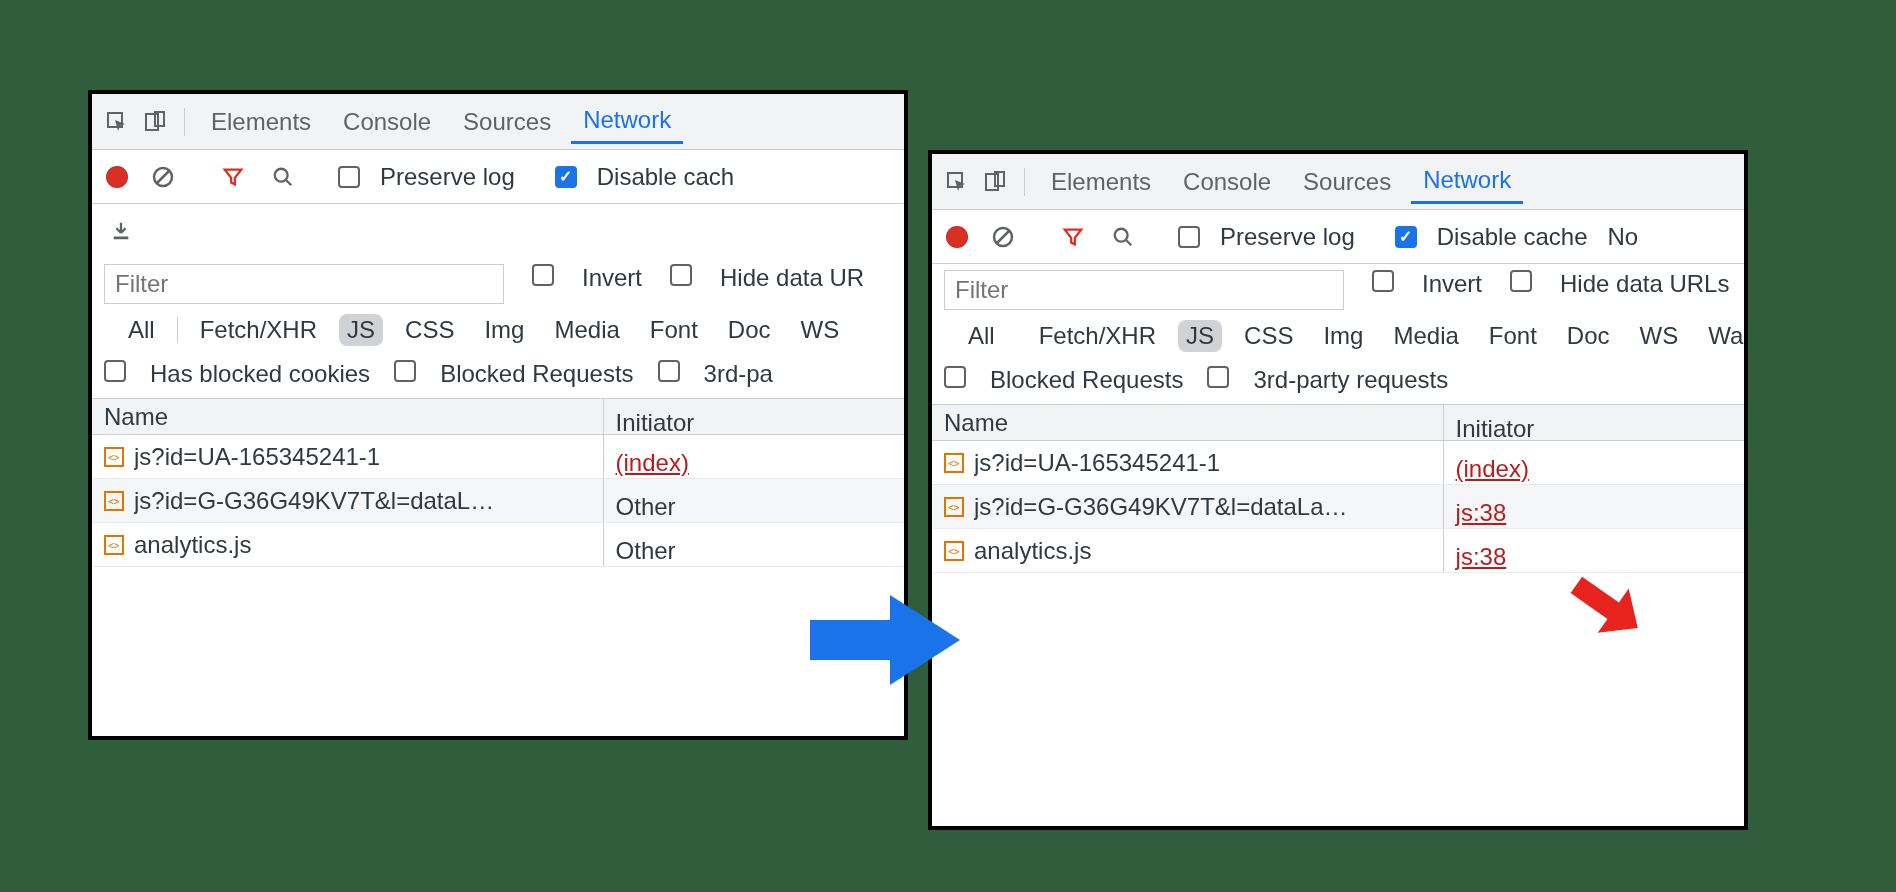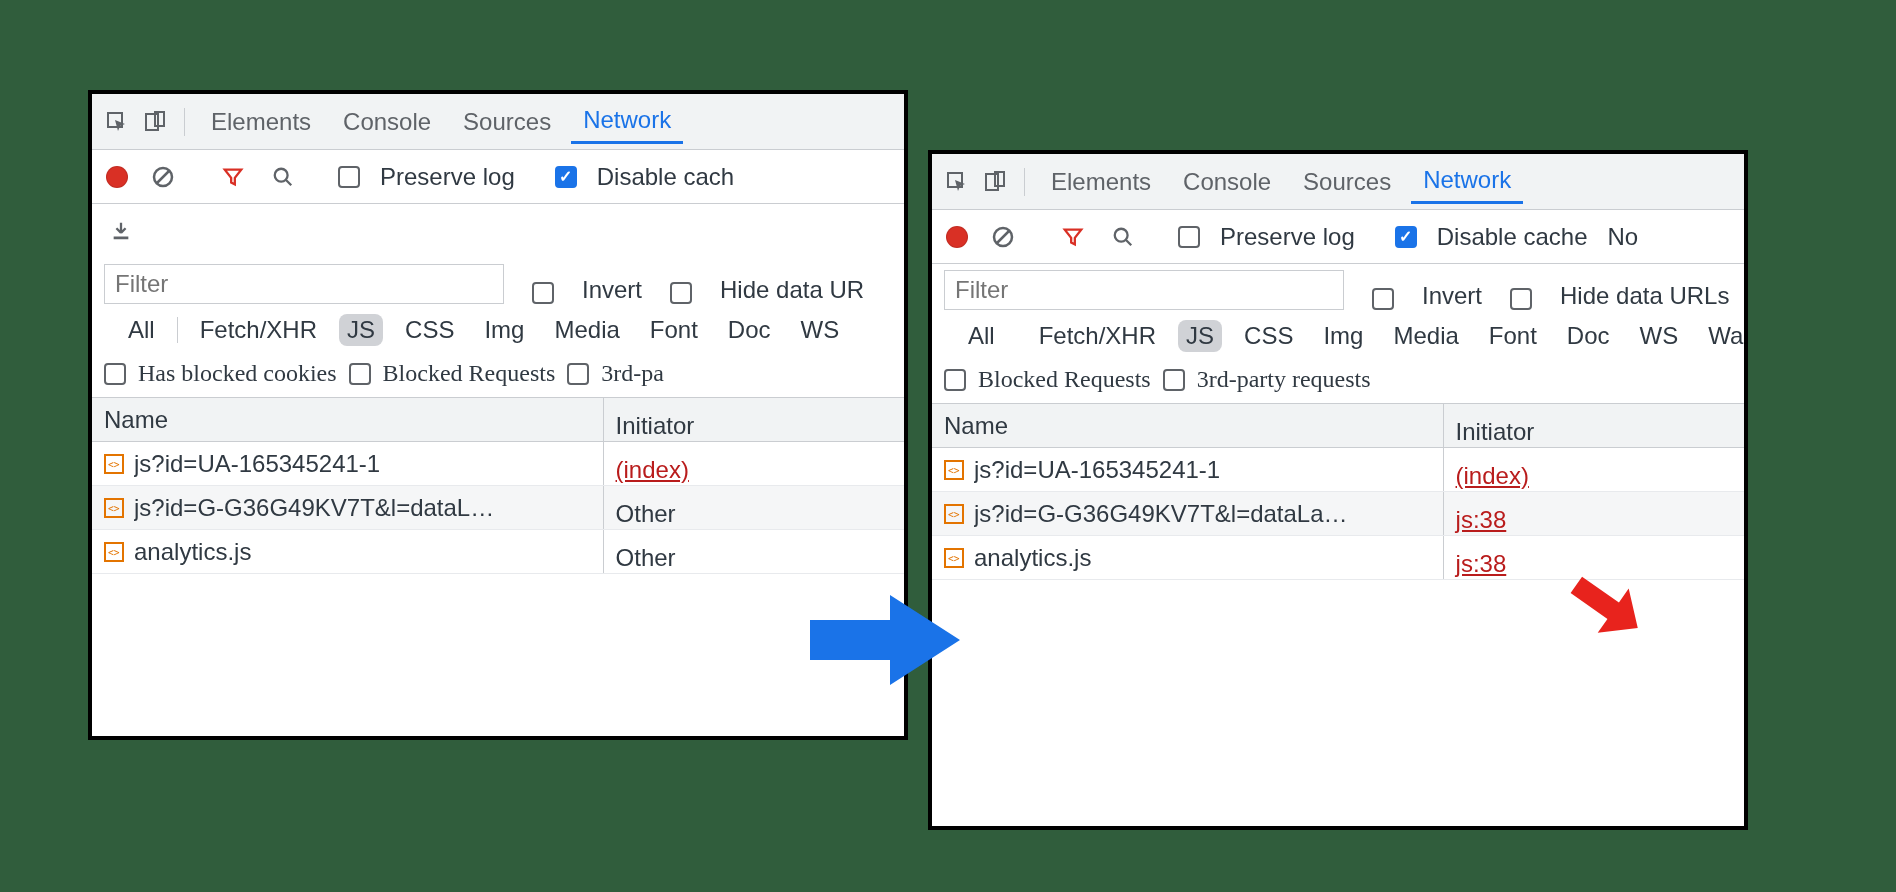--- a/index.html
+++ b/index.html
@@ -69,21 +69,21 @@
     border: 2px solid #5f6368;
     border-radius: 4px;
     display: inline-flex; align-items: center; justify-content: center;
     background: #fff;
   }
   .cbx.checked { background: #1a73e8; border-color: #1a73e8; color: #fff; font-weight: bold; }
   .cbx.checked::after { content: "✓"; font-size: 16px; }
   .label { color: #303942; }
 
   .filter-row {
-    display: flex; align-items: flex-end; gap: 28px;
+    display: flex; align-items: flex-start; gap: 28px;
     padding: 6px 12px;
     white-space: nowrap;
     overflow: hidden;
   }
   .filter-input {
     width: 400px; height: 40px;
     border: 1px solid #cacdd1;
     padding: 4px 10px;
     font-size: 24px;
     color: #80868b;
@@ -98,33 +98,32 @@
   .type-chip {
     padding: 2px 8px;
     border-radius: 8px;
     color: #303942;
     cursor: pointer;
   }
   .type-chip.selected { background: #d0d2d6; }
   .type-sep { width: 1px; height: 26px; background: #cacdd1; }
 
   .check-row {
-    display: flex; align-items: center; gap: 12px;
+    display: flex; gap: 24px;
     padding: 6px 12px 10px 12px;
     border-bottom: 1px solid #cacdd1;
     white-space: nowrap;
     overflow: hidden;
-    font-family: Liberation Serif, serif;
   }
 
   .table { display: flex; flex-direction: column; }
   .thead {
     display: flex; background: #f1f3f4;
     border-bottom: 1px solid #cacdd1;
-    height: 44px; align-items: center;
+    height: 36px; align-items: center;
   }
   .col-name { flex: 0 0 63%; padding: 0 12px; border-right: 1px solid #cacdd1; height: 100%; display: flex; align-items: center; overflow:hidden; text-overflow:ellipsis; white-space:nowrap;}
   .col-init { flex: 1; padding: 0 12px; height: 100%; display: flex; align-items: center; overflow:hidden; text-overflow:ellipsis; white-space:nowrap;margin-top:12px;}
   .trow {
     display: flex; height: 44px; align-items: center;
     border-bottom: 1px solid #e8eaed;
   }
   .trow:nth-child(odd) { background: #fff; }
   .trow:nth-child(even) { background: #f5f6f7; }
   .fname { display: flex; align-items: center; gap: 10px; overflow: hidden; }

